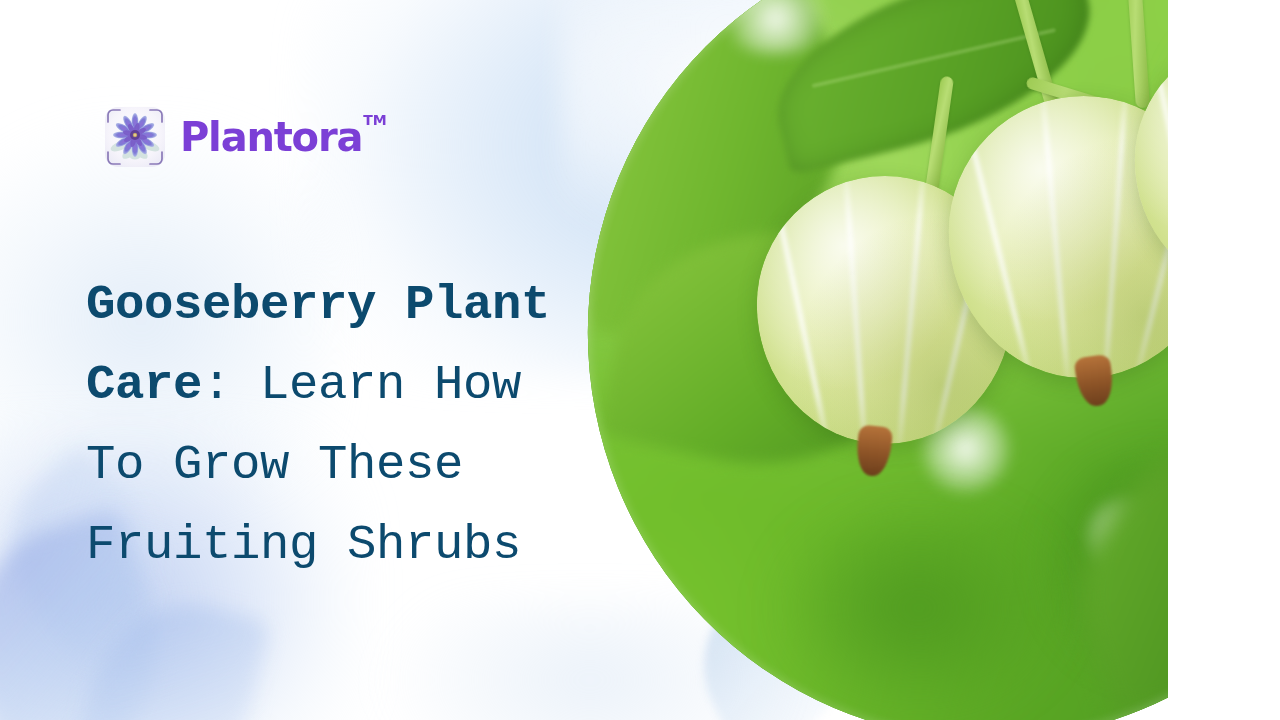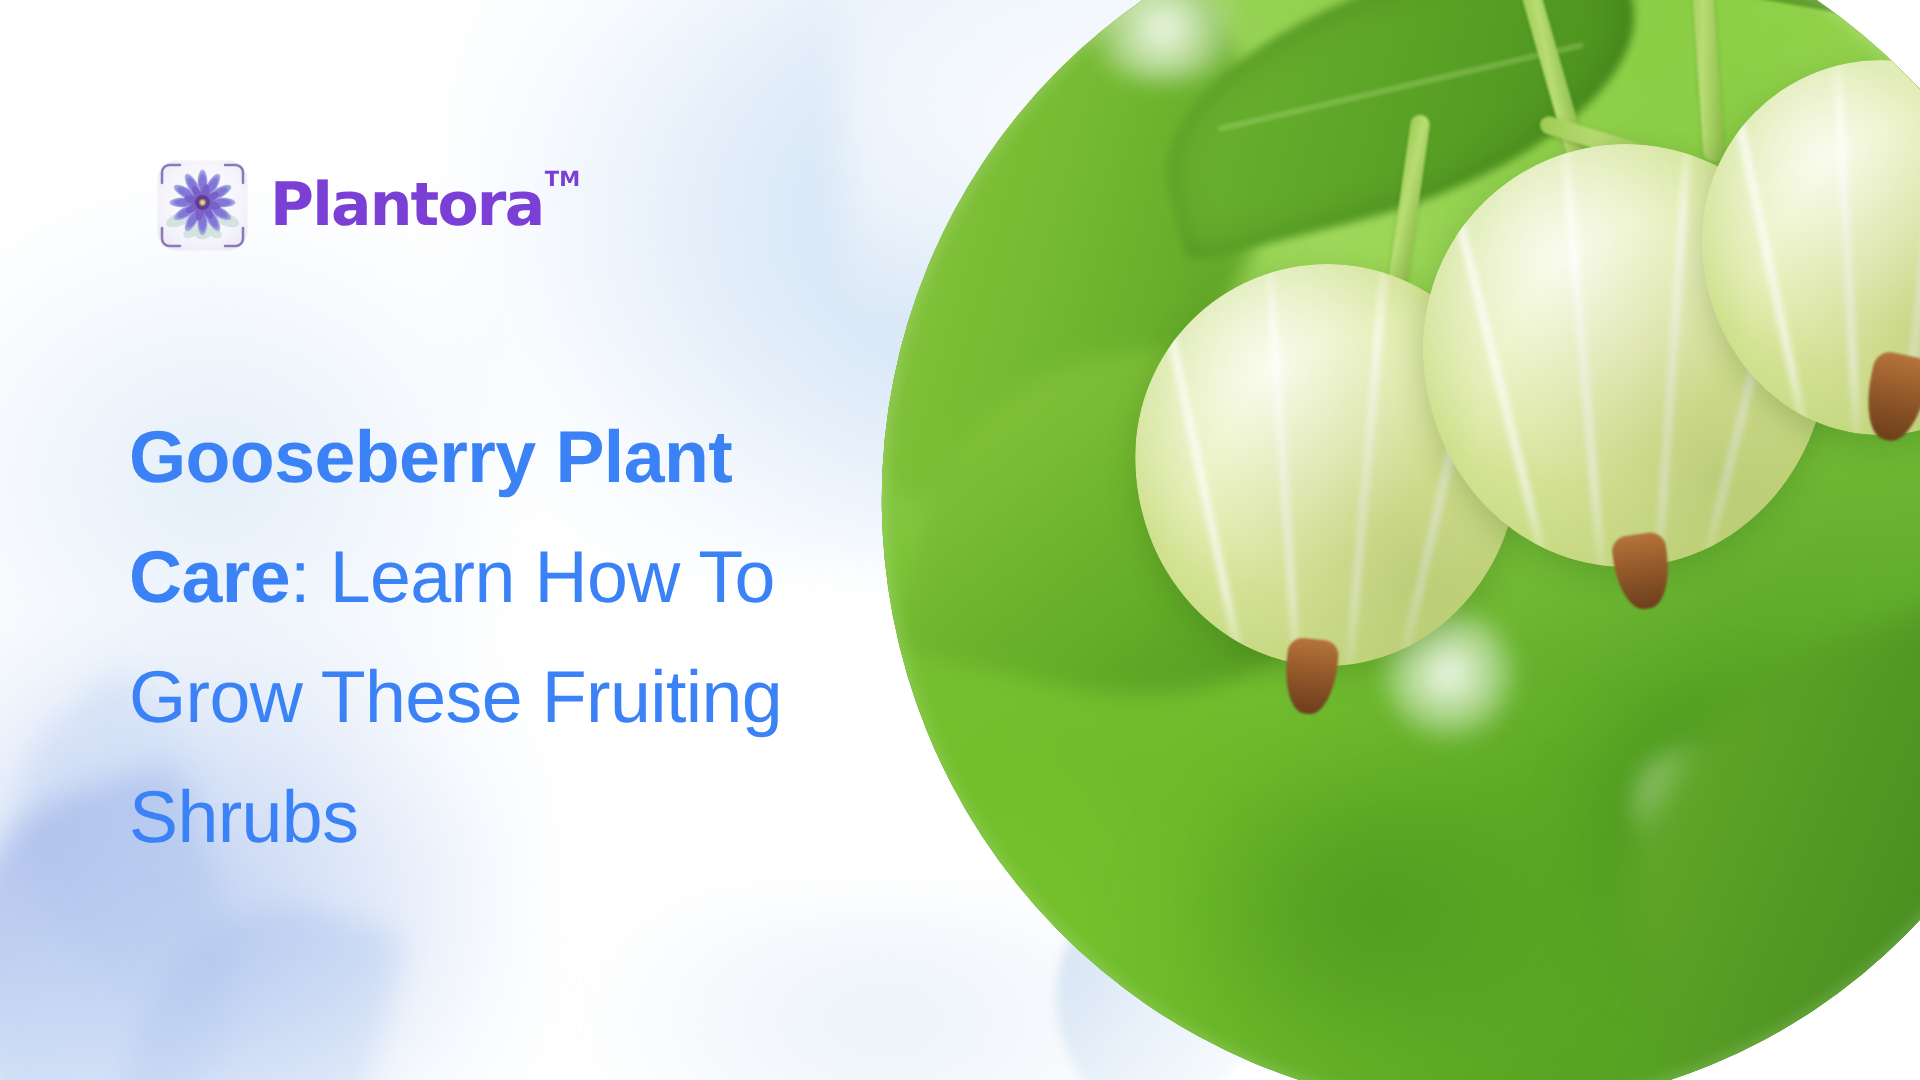--- a/index.html
+++ b/index.html
@@ -6,24 +6,25 @@
     margin: 0;
     padding: 0;
     background: #ffffff;
   }
   body {
     font-family: "Liberation Sans", sans-serif;
   }
 
   #stage {
     position: relative;
-    width: 1280px;
+    width: 1140px;
     height: 720px;
     overflow: hidden;
     background: #ffffff;
+    padding-left: 28px;
   }
 
   
   .bg-layer {
     position: absolute;
     inset: 0;
     pointer-events: none;
   }
   .wash-sky {
     position: absolute;
@@ -152,24 +153,24 @@
     left: 1px;
     color: #7B3FD6;
   }
 
   
   .headline {
     position: absolute;
     left: 86px;
     top: 232px;
     width: 520px;
-    font-family: Liberation Sans, sans-serif;
+    font-family: Liberation Mono, monospace;
     font-size: 49px;
     line-height: 80px;
-    color: #3b82f6;
+    color: #0c4a6e;
     font-weight: 400;
     letter-spacing: -0.4px;
   }
   .headline .hl-strong { font-weight: 700; }
 
   
   .photo-wrap {
     position: absolute;
     left: 588px;
     top: -70px;

